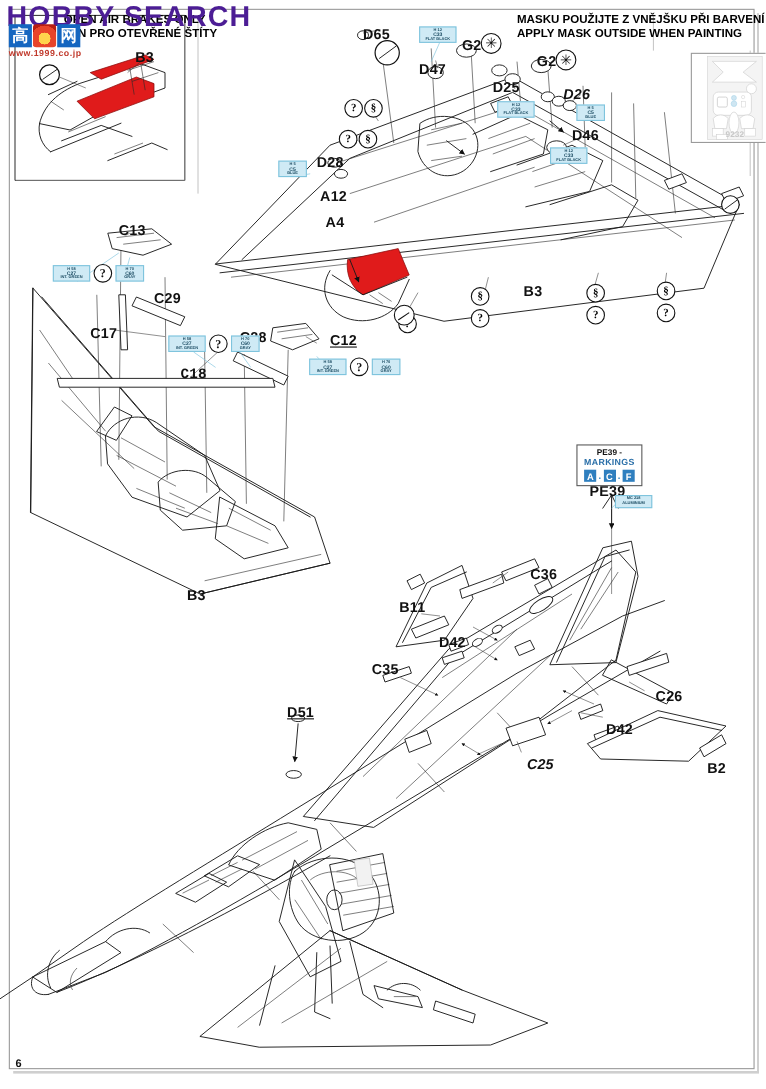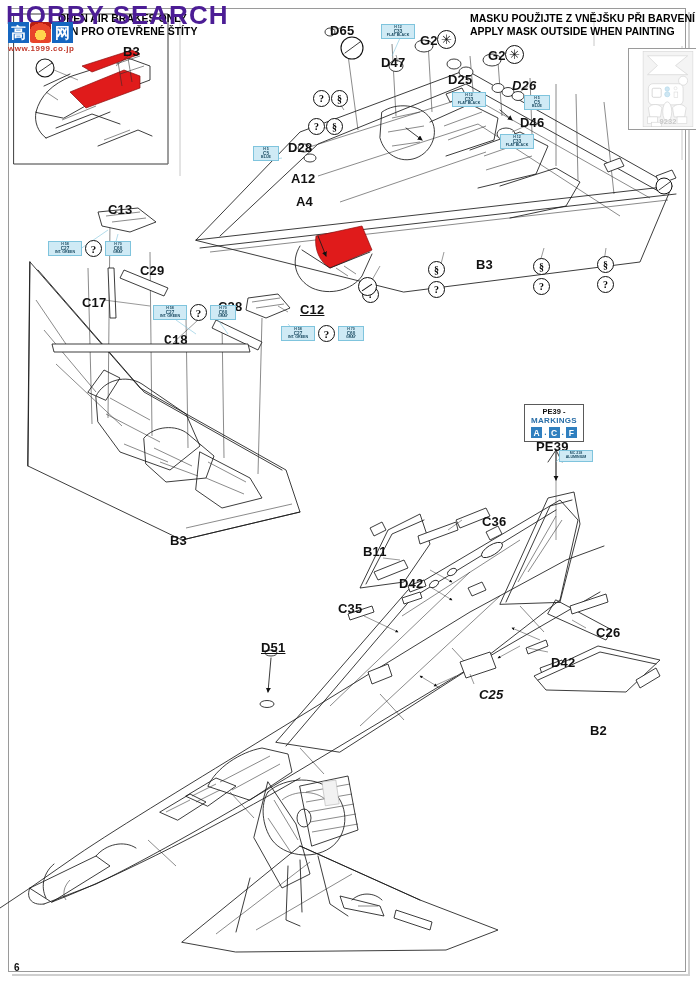--- a/index.html
+++ b/index.html
@@ -493,21 +493,21 @@
   <div class="lbl" style="left:476px;top:258px;">B3</div>
   <div class="lbl" style="left:170px;top:534px;">B3</div>
   <div class="lbl" style="left:536px;top:440px;">PE39</div>
   <div class="lbl" style="left:462px;top:515px;margin-left:20px;">C36</div>
   <div class="lbl" style="left:363px;top:545px;">B11</div>
   <div class="lbl" style="left:399px;top:577px;">D42</div>
   <div class="lbl" style="left:338px;top:602px;">C35</div>
   <div class="lbl" style="left:596px;top:626px;">C26</div>
   <div class="lbl" style="left:551px;top:656px;">D42</div>
   <div class="lbl" style="left:479px;top:688px;font-style:italic;">C25</div>
-  <div class="lbl" style="left:590px;top:692px;margin-top:32px;">B2</div>
+  <div class="lbl" style="left:643px;top:692px;">B2</div>
   <div class="lbl" style="left:261px;top:641px;text-decoration:underline;">D51</div>
 
   <div class="chip" style="left:381px;top:24px;width:34px;height:15px;">
     <span class="r1">H 12</span>
     <span class="r2">C33</span>
     <span class="r3">FLAT BLACK</span>
   </div>
   <div class="chip" style="left:452px;top:92px;width:34px;height:15px;">
     <span class="r1">H 12</span>
     <span class="r2">C33</span>

